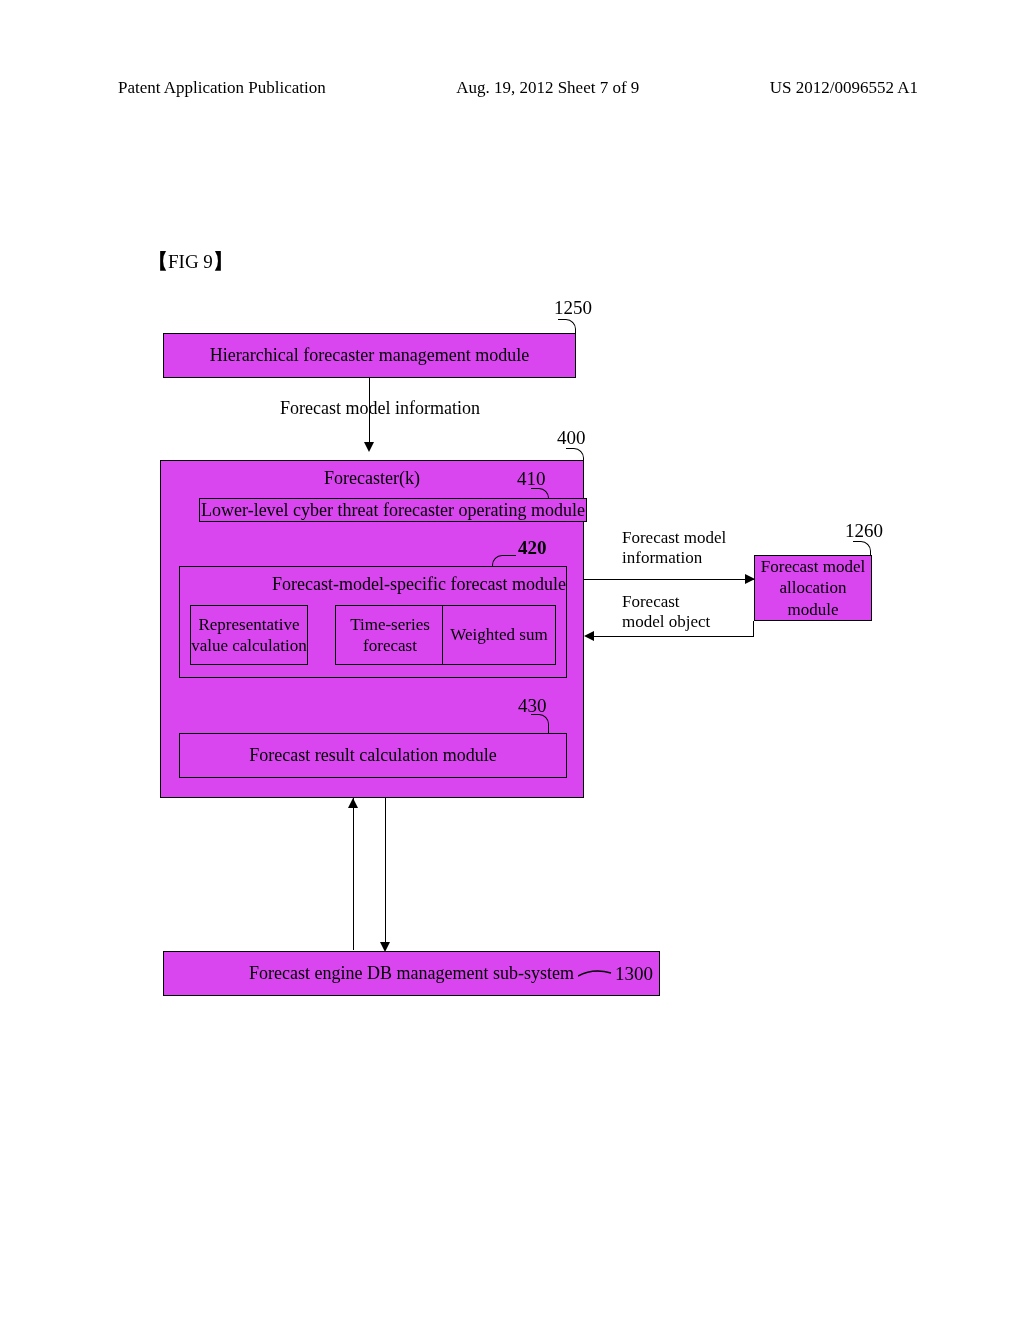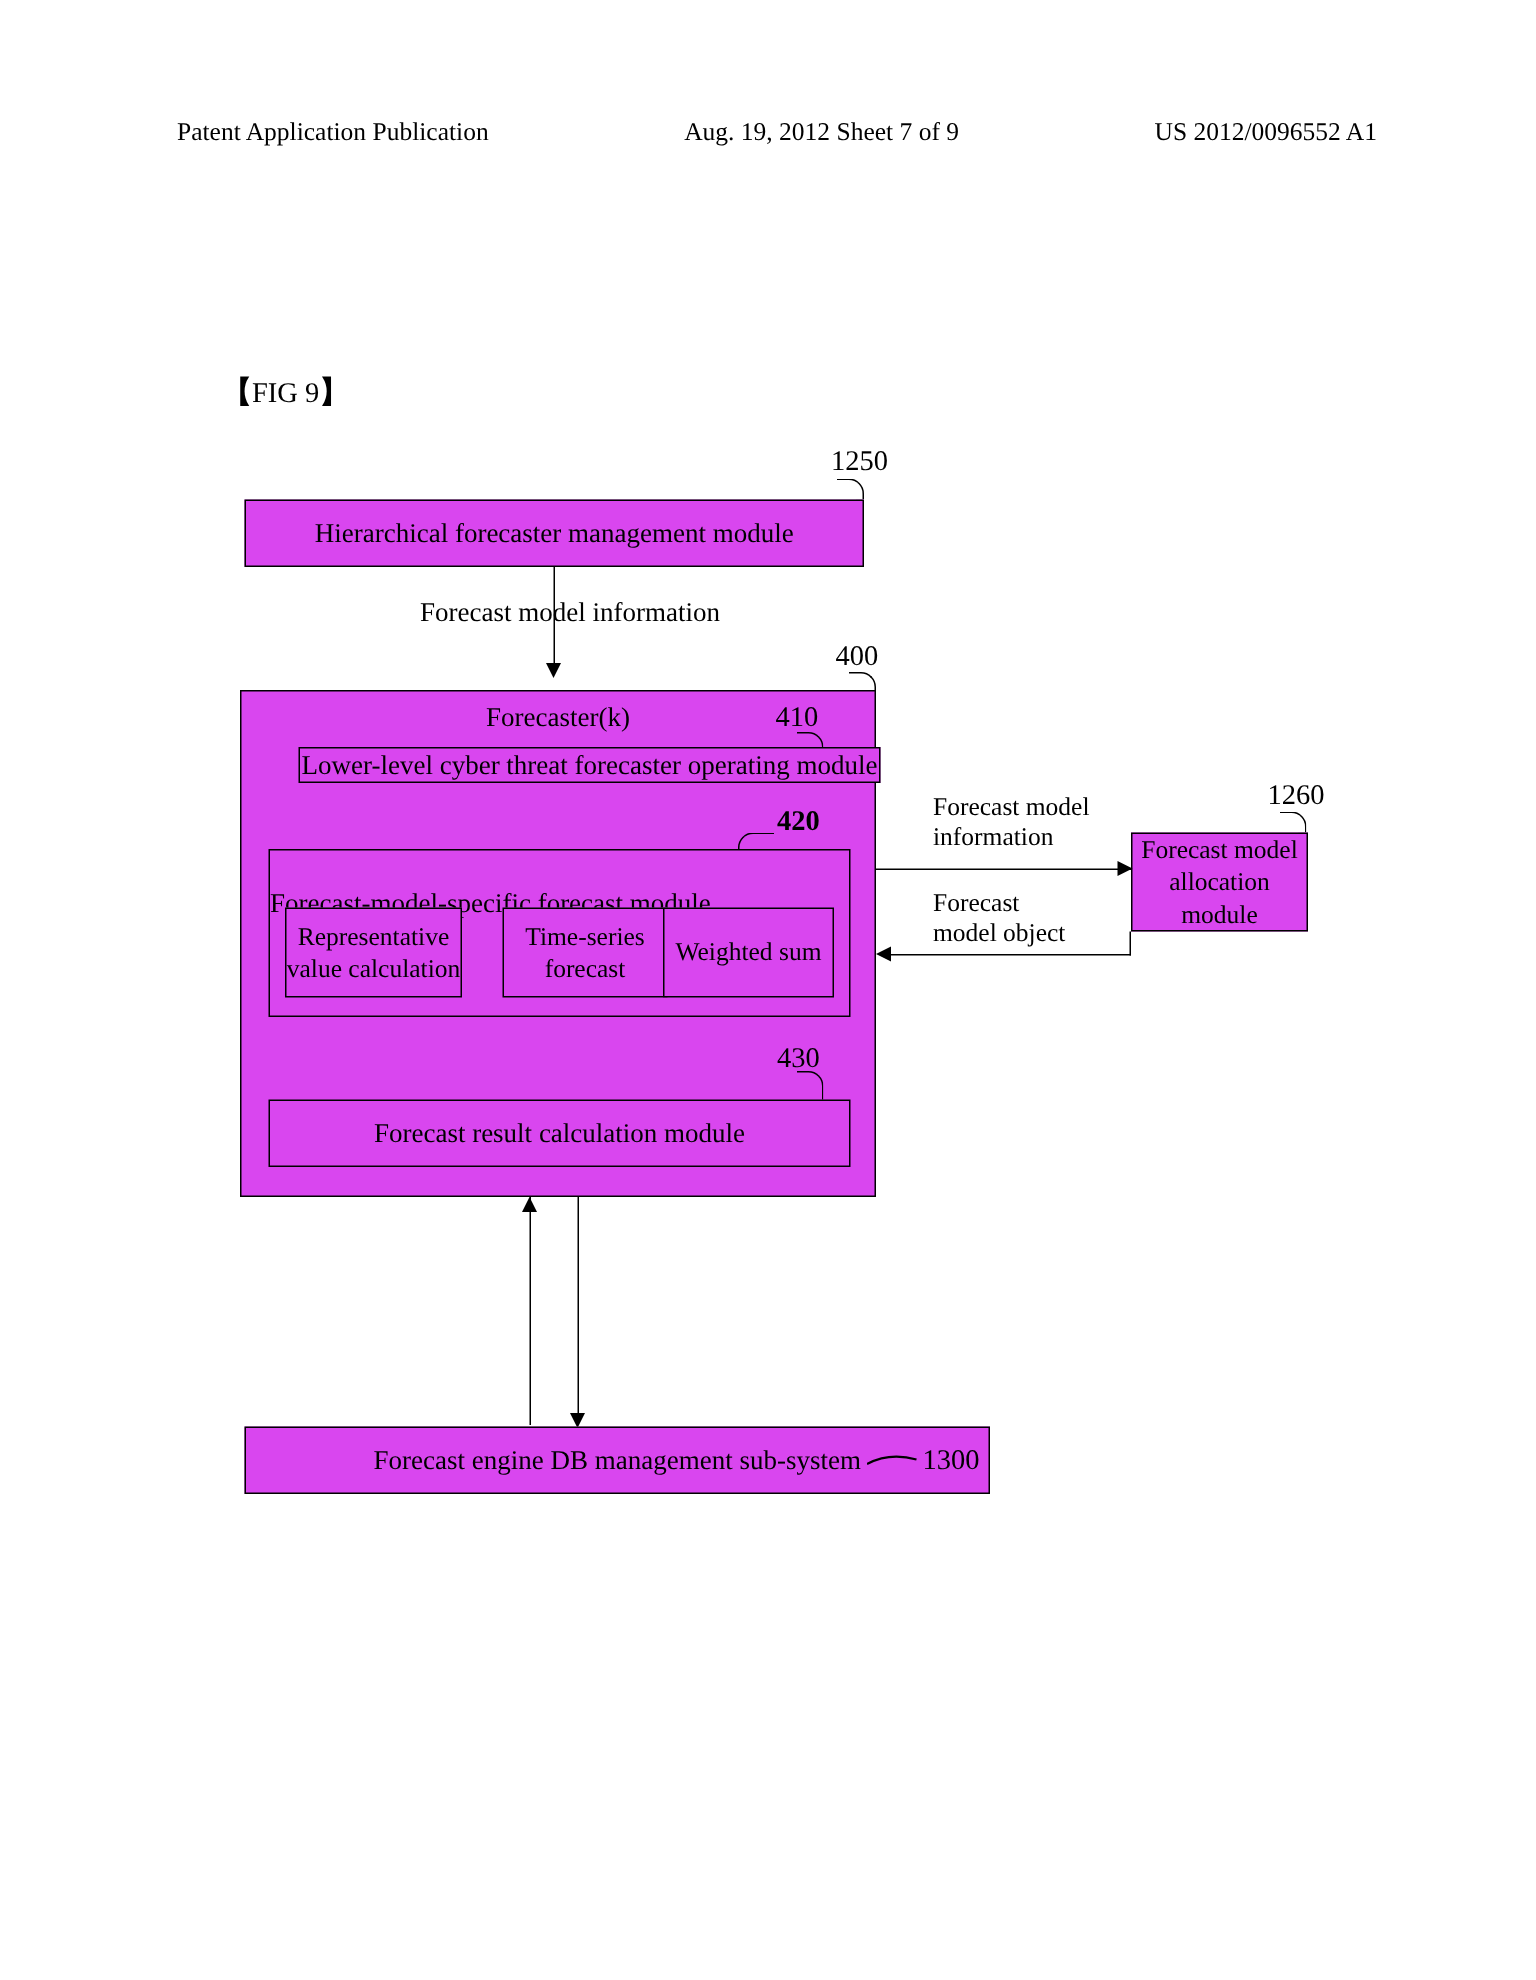--- a/index.html
+++ b/index.html
@@ -162,21 +162,21 @@
       <div class="leader" style="left:370px; top:27px; height:12px;"></div>
 
       <div class="box" style="left:18px; top:37px; width:388px; height:24px;margin-left:20px;">
         <span>Lower-level cyber threat forecaster operating module</span>
       </div>
 
       <div class="num" style="left:357px; top:75px;font-weight:bold;">420</div>
       <div class="leader" style="left:331px; top:94px; width:24px; height:12px; transform:scaleX(-1);"></div>
 
       <div class="box" style="left:18px; top:105px; width:388px; height:112px; display:block;">
-        <div class="label" style="left:0; right:0; top:24px; text-align:left;">Forecast-model-specific forecast module</div>
+        <div class="label" style="left:0; right:0; top:6px; text-align:right;">Forecast-model-specific forecast module</div>
 
         <div class="box" style="left:10px; top:38px; width:118px; height:60px; font-size:17px; white-space:pre-line;">
           <span>Representative
 value calculation</span>
         </div>
         <div class="box" style="left:140px; top:38px; width:110px; height:60px; font-size:17px; white-space:pre-line;margin-left:15px;">
           <span>Time-series
 forecast</span>
         </div>
         <div class="box" style="left:262px; top:38px; width:114px; height:60px; font-size:17px;">

